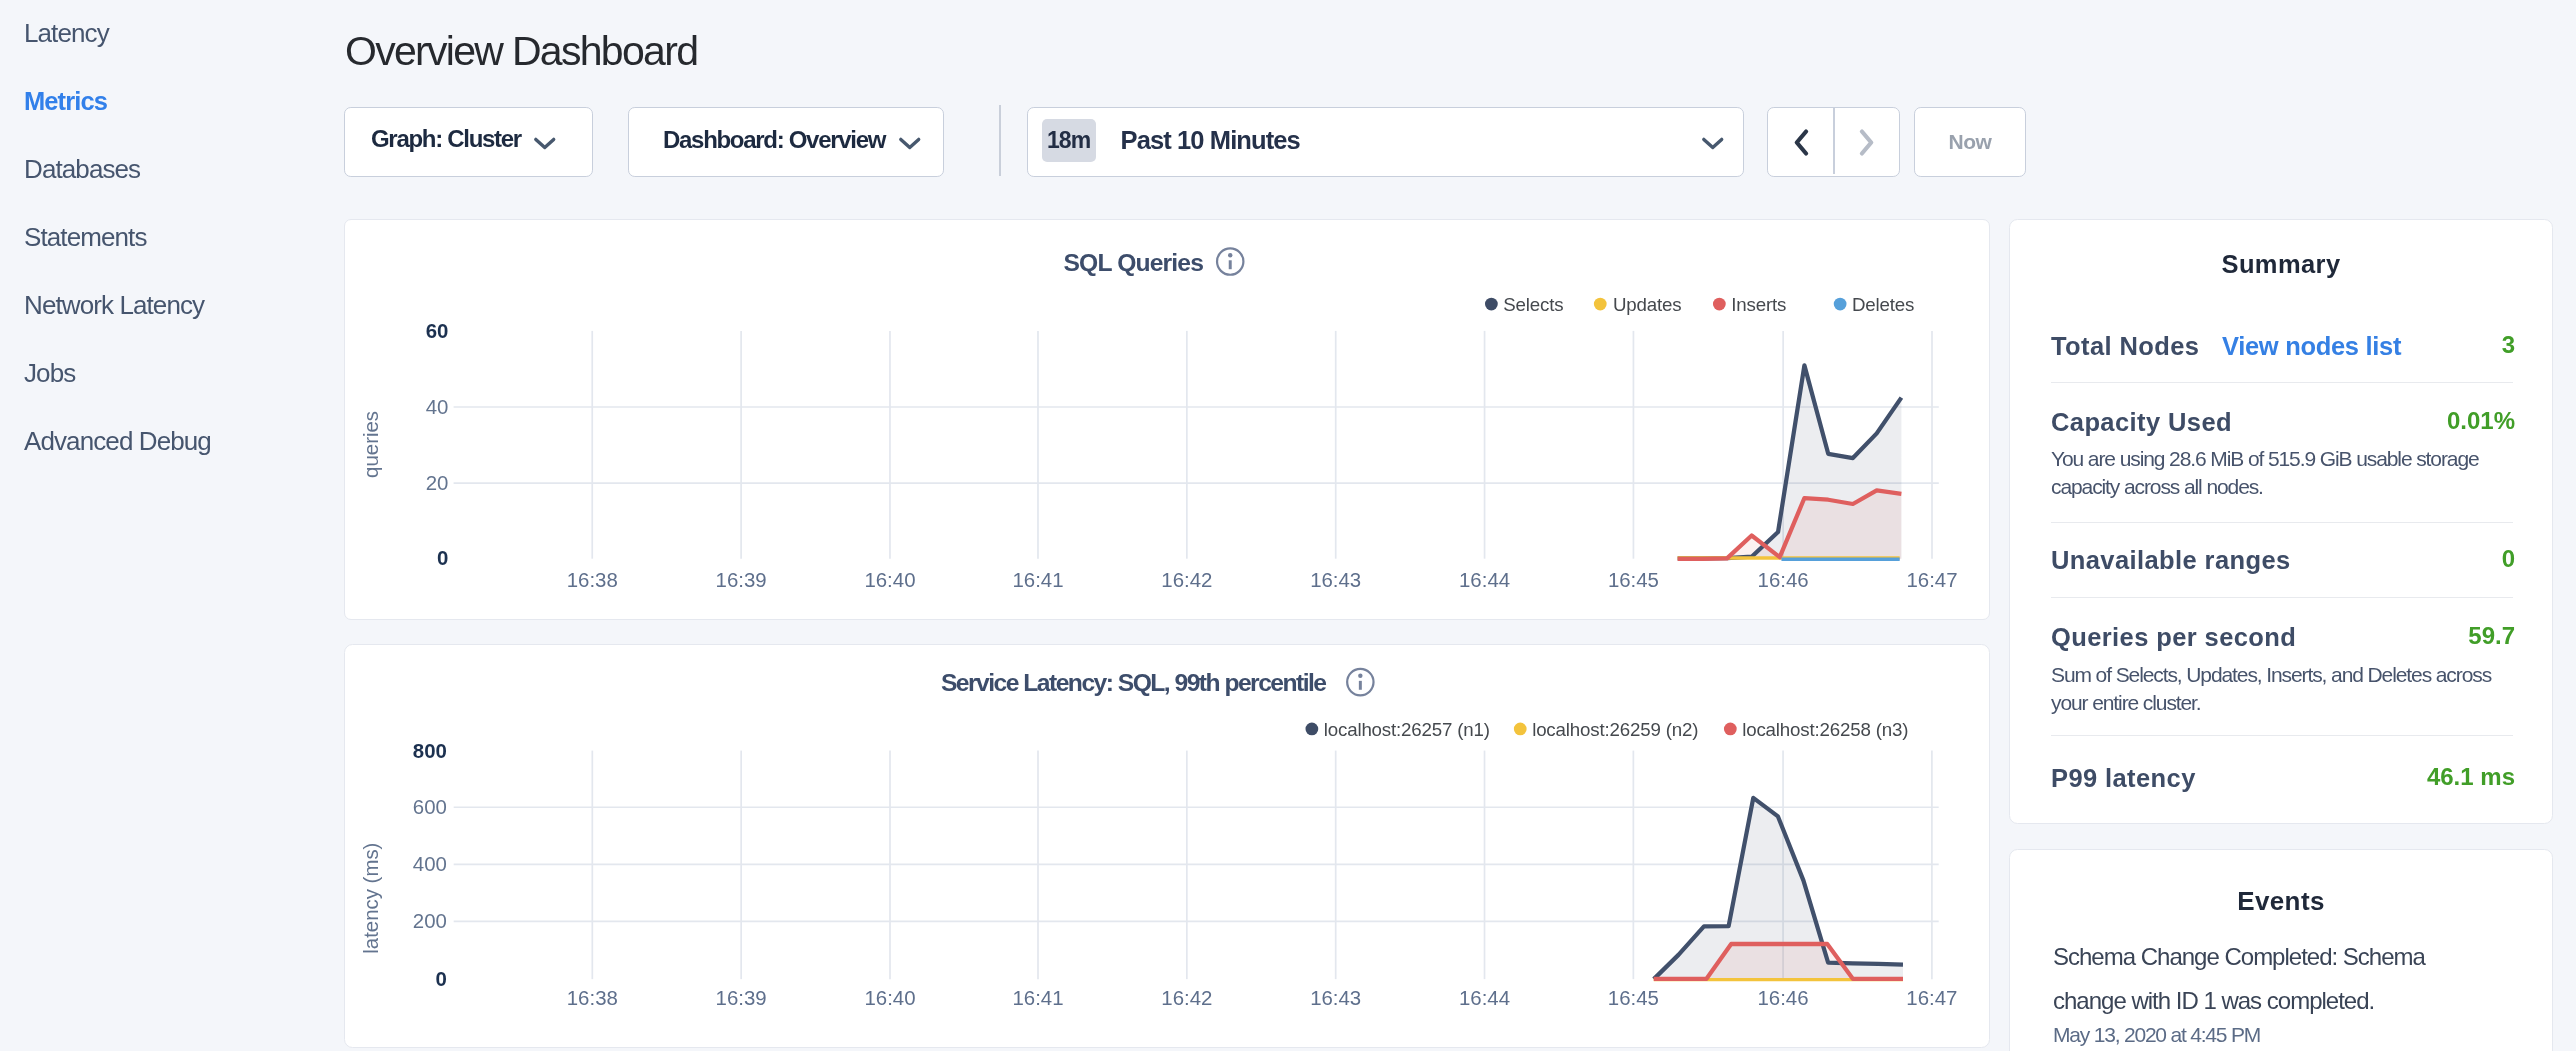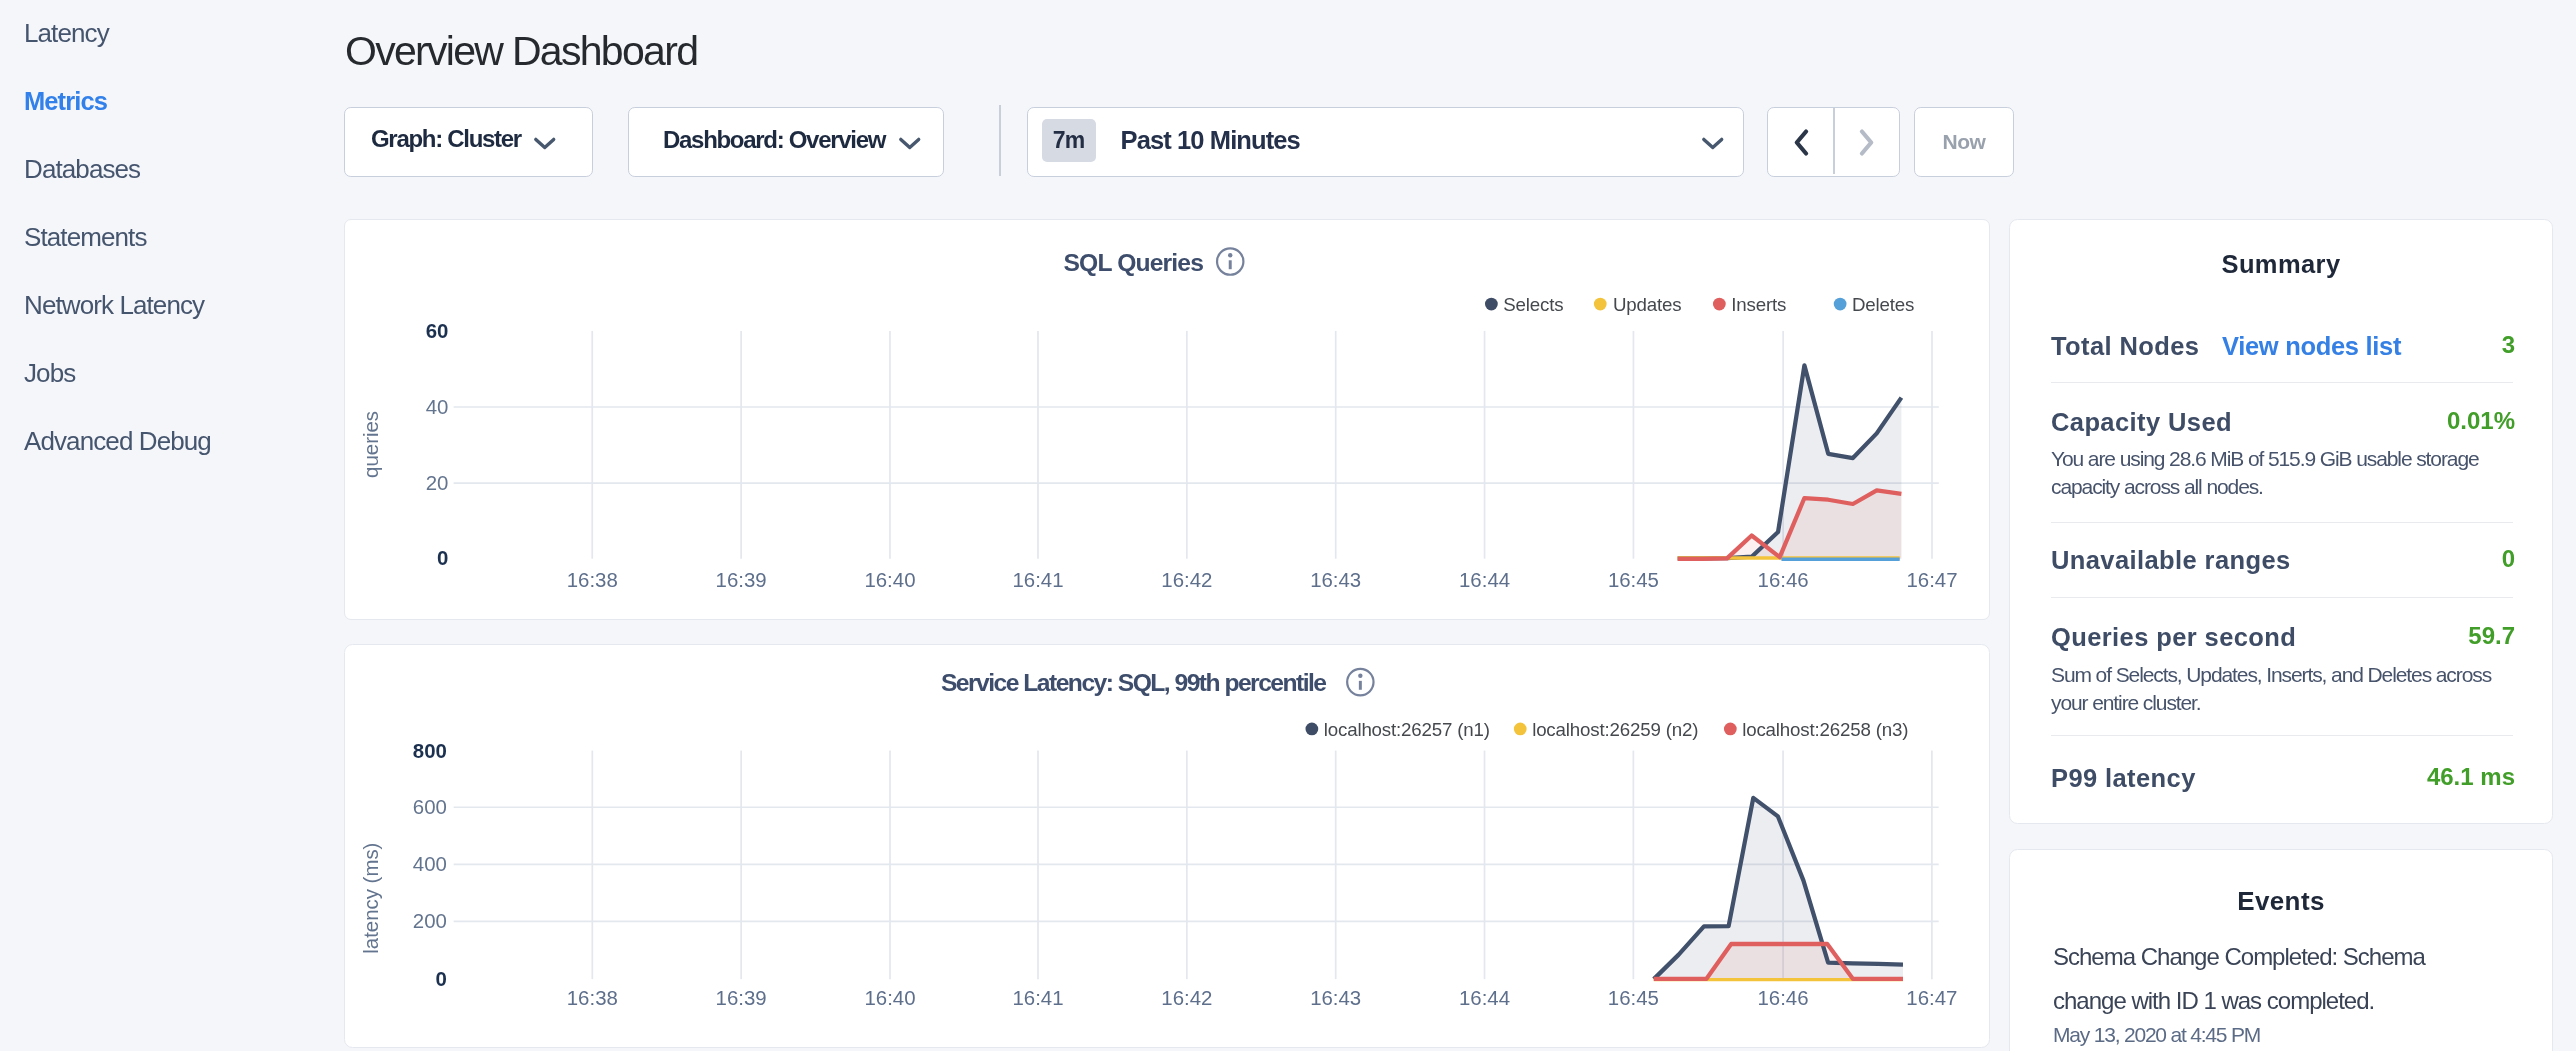--- a/index.html
+++ b/index.html
@@ -50,36 +50,36 @@
       <path d="M4.5 4 L15 13.5 L25.5 4" fill="none" stroke="#47586e" stroke-width="4" stroke-linecap="round" stroke-linejoin="round"></path>
     </svg>
 </div>
 <div class="btn" style="left:628px; width:316px; padding-left:34px; font-size:24px; letter-spacing:-1.3px; padding-bottom:4px;">Dashboard: Overview
   <svg class="chev" style="position:absolute; left:268px; top:28px;" viewBox="0 0 30 17">
       <path d="M4.5 4 L15 13.5 L25.5 4" fill="none" stroke="#47586e" stroke-width="4" stroke-linecap="round" stroke-linejoin="round"></path>
     </svg>
 </div>
 <div class="vdiv"></div>
 <div class="btn" style="left:1027px; width:717px; padding-left:13.6px; padding-bottom:3.4px;">
-  <span class="badge10m">7m</span>
+  <span class="badge10m">18m</span>
   <span style="margin-left:25px; font-size:25.5px; letter-spacing:-0.9px; color:#25314a;">Past 10 Minutes</span>
   <svg class="chev" style="position:absolute; left:672px; top:28px;" viewBox="0 0 30 17">
       <path d="M4.5 4 L15 13.5 L25.5 4" fill="none" stroke="#47586e" stroke-width="4" stroke-linecap="round" stroke-linejoin="round"></path>
     </svg>
 </div>
 <div class="btn" style="left:1767px; width:133px;">
   <svg class="abs" style="left:22px; top:18.7px; width:22px; height:31px;" viewBox="0 0 26 36">
       <path d="M19 5 L8 18 L19 31" fill="none" stroke="#2b3648" stroke-width="5" stroke-linecap="round" stroke-linejoin="round"></path>
     </svg>
   <svg class="abs" style="left:88px; top:18.7px; width:22px; height:31px;" viewBox="0 0 26 36">
       <path d="M7 5 L18 18 L7 31" fill="none" stroke="#b6bcc7" stroke-width="5" stroke-linecap="round" stroke-linejoin="round"></path>
     </svg>
   <div class="abs" style="left:65px; top:0px; width:1.7px; height:66px; background:#c8cfdc;"></div>
 </div>
-<div class="btn" style="left:1914px; width:100px; justify-content:center; font-size:21px; color:#99a1ad; letter-spacing:-0.4px;">Now</div>
+<div class="btn" style="left:1914px; width:112px; justify-content:center; font-size:21px; color:#99a1ad; letter-spacing:-0.4px;">Now</div>
 
 <div class="panel p1">
 <svg width="1646" height="401" viewBox="0 0 1935 471">
   <text x="929" y="62" text-anchor="middle" font-size="29" font-weight="bold" fill="#3d4d6b" letter-spacing="-1">SQL Queries</text>
   <circle cx="1043" cy="51" r="15.5" fill="none" stroke="#76829c" stroke-width="2.6"></circle>
   <circle cx="1043" cy="43.5" r="2.6" fill="#76829c"></circle>
   <line x1="1043" y1="49.5" x2="1043" y2="60" stroke="#76829c" stroke-width="3.5"></line>
 
   <g font-size="22" fill="#45494e" letter-spacing="-0.2">
     <circle cx="1350" cy="101" r="7.5" fill="#3e4c66"></circle>

